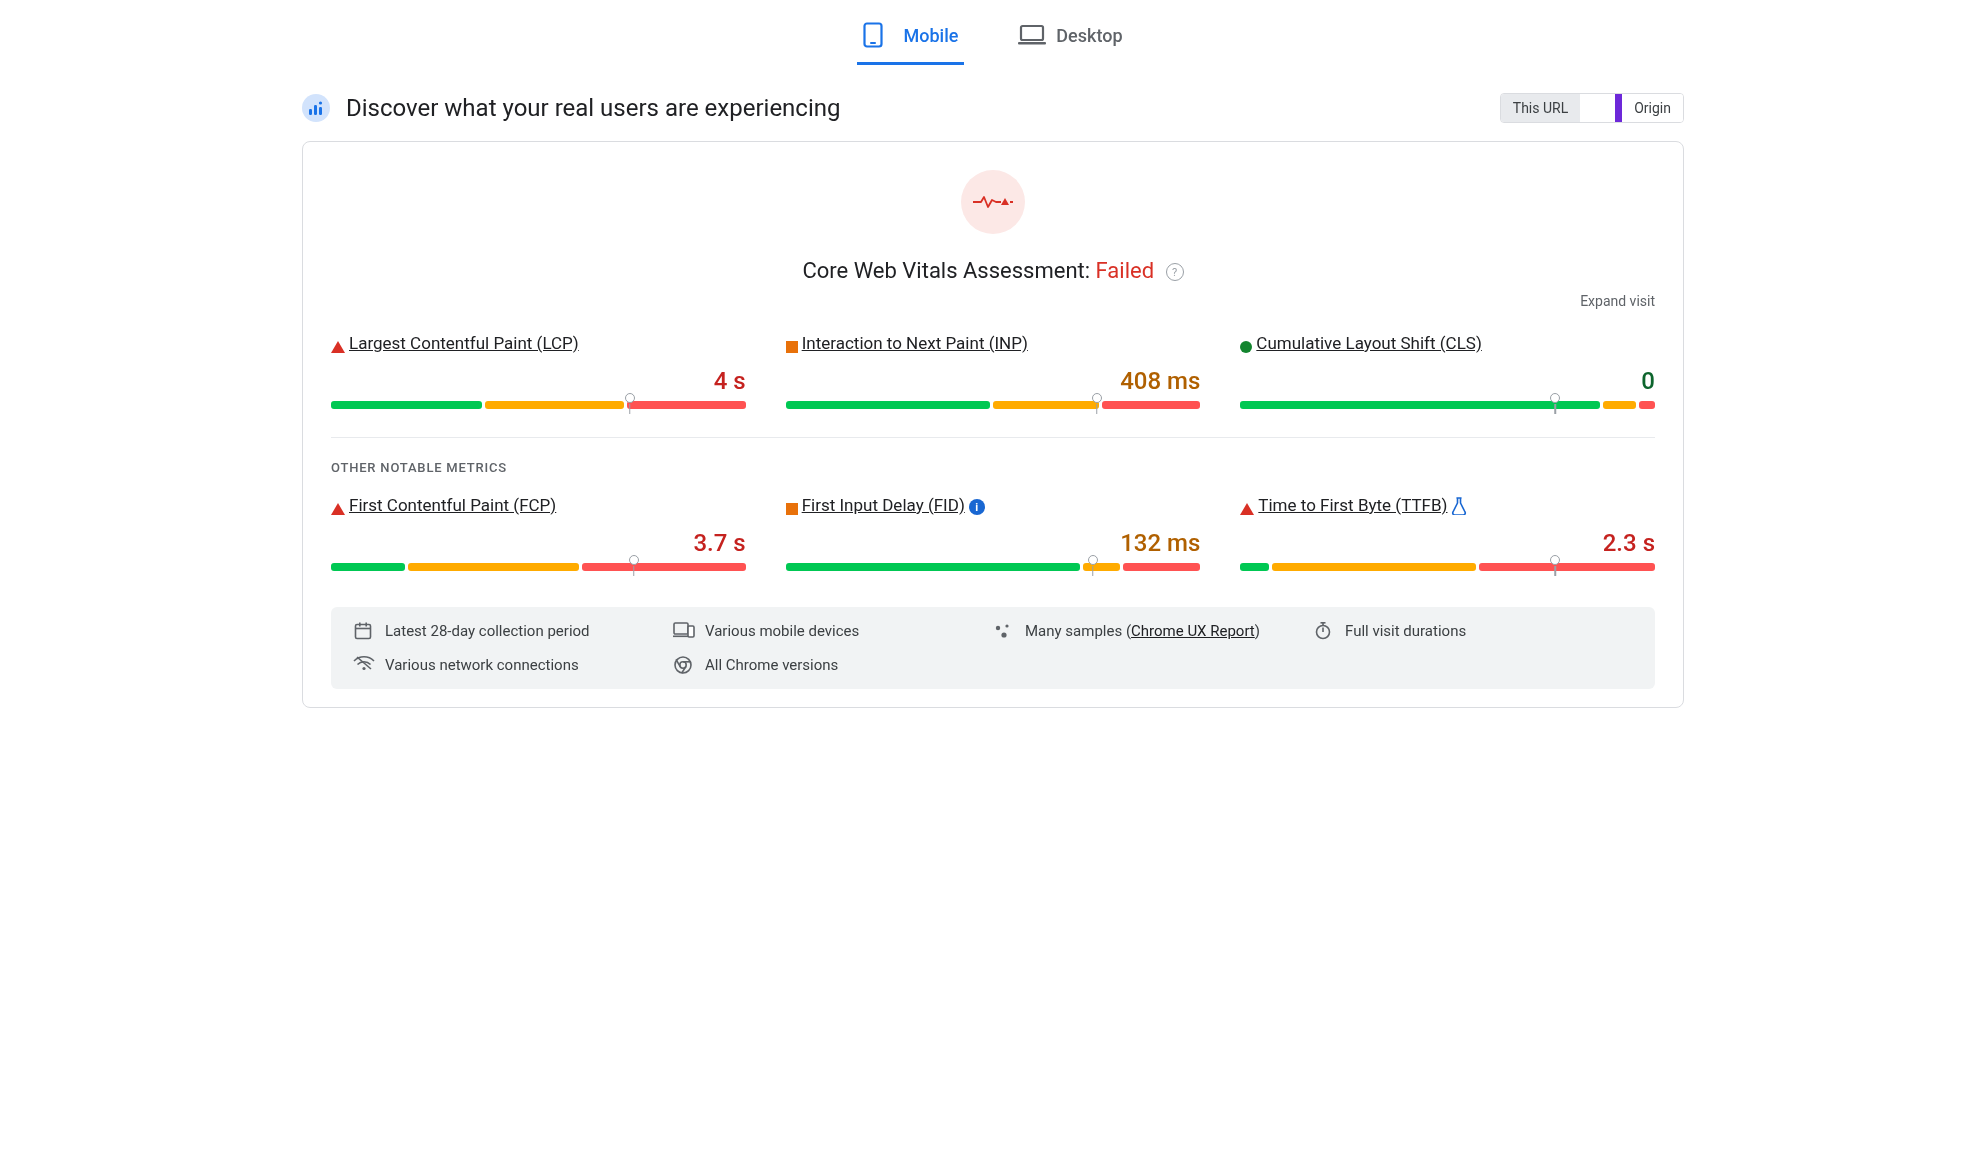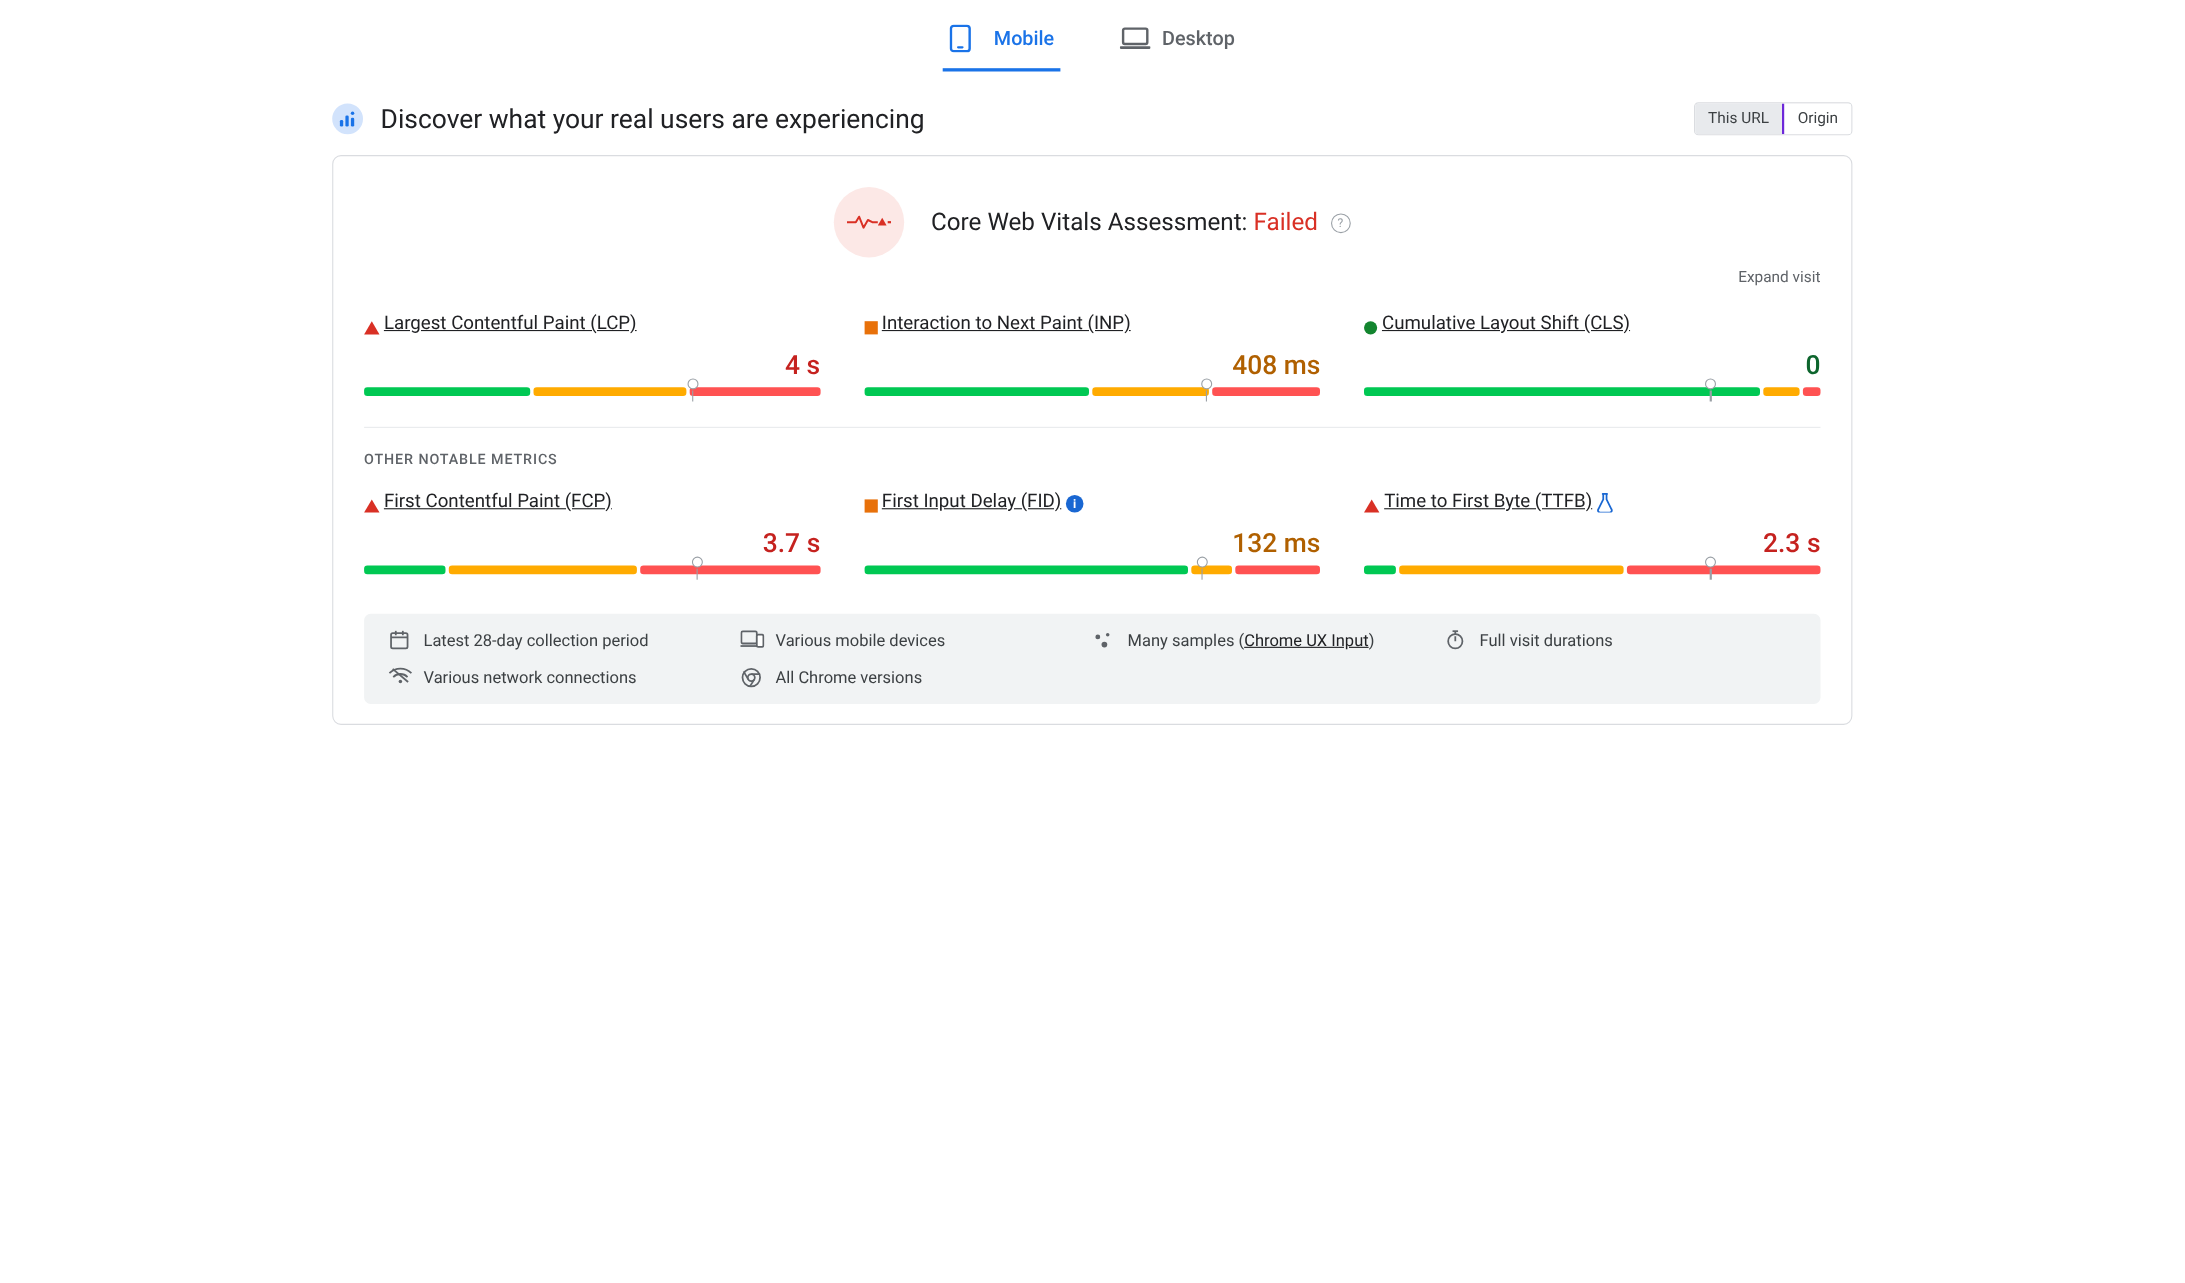--- a/index.html
+++ b/index.html
@@ -31,28 +31,29 @@
   }
   .logo-circle svg { display:block; }
   .header-title { font-size: 24px; font-weight: 400; color: #202124; }
 
   .url-toggle { display:flex; border:1px solid #dadce0; border-radius:4px; overflow:hidden; font-size:14px; }
   .url-toggle button {
     border:none; background:#fff; padding:6px 12px; color:#3c4043; cursor:pointer;
     font-family: inherit; font-size: 14px;
   }
   .url-toggle button.selected { background:#e8eaed; }
-  .url-toggle button + button { border-left:2px solid #6d28d9; }
+  .url-toggle button + button { border-left:7px solid #6d28d9;margin-left:35px; }
 
   
   .card { border:1px solid #dadce0; border-radius:8px; padding: 28px 28px 18px; }
 
   .assessment {
     display:flex; align-items:center; justify-content:center; gap:24px;
     margin-bottom: 10px;
+    flex-direction: column;
   }
   .pulse-badge {
     width:64px; height:64px; border-radius:50%; background:#fce8e6;
     display:flex; align-items:center; justify-content:center;
   }
   .assessment-text { font-size:22px; font-weight:400; }
   .assessment-status { color:#d93025; font-weight:400; }
   .help-icon {
     width:18px; height:18px; border-radius:50%; border:1.5px solid #9aa0a6;
     color:#9aa0a6; font-size:11px; display:inline-flex; align-items:center; justify-content:center;
@@ -326,21 +327,21 @@
       </div>
       <div class="info-item">
         <span class="info-icon">
           <svg width="20" height="20" viewBox="0 0 20 20">
               <circle cx="5" cy="7" r="2.2" fill="#5f6368"></circle>
               <circle cx="14" cy="5" r="1.6" fill="#5f6368"></circle>
               <circle cx="11" cy="14" r="2.6" fill="#5f6368"></circle>
             </svg>
         </span>
         <span>
-          <span>Many samples (</span><a>Chrome UX Input</a><span>)</span>
+          <span>Many samples (</span><a>Chrome UX Report</a><span>)</span>
         </span>
       </div>
       <div class="info-item">
         <span class="info-icon">
           <svg width="20" height="20" viewBox="0 0 20 20" fill="none">
               <circle cx="10" cy="11" r="6.5" stroke="#5f6368" stroke-width="1.6"></circle>
               <line x1="10" y1="11" x2="10" y2="6.5" stroke="#5f6368" stroke-width="1.6"></line>
               <rect x="7.5" y="1" width="5" height="1.6" fill="#5f6368"></rect>
               <line x1="10" y1="2" x2="10" y2="4.5" stroke="#5f6368" stroke-width="1.6"></line>
             </svg>

